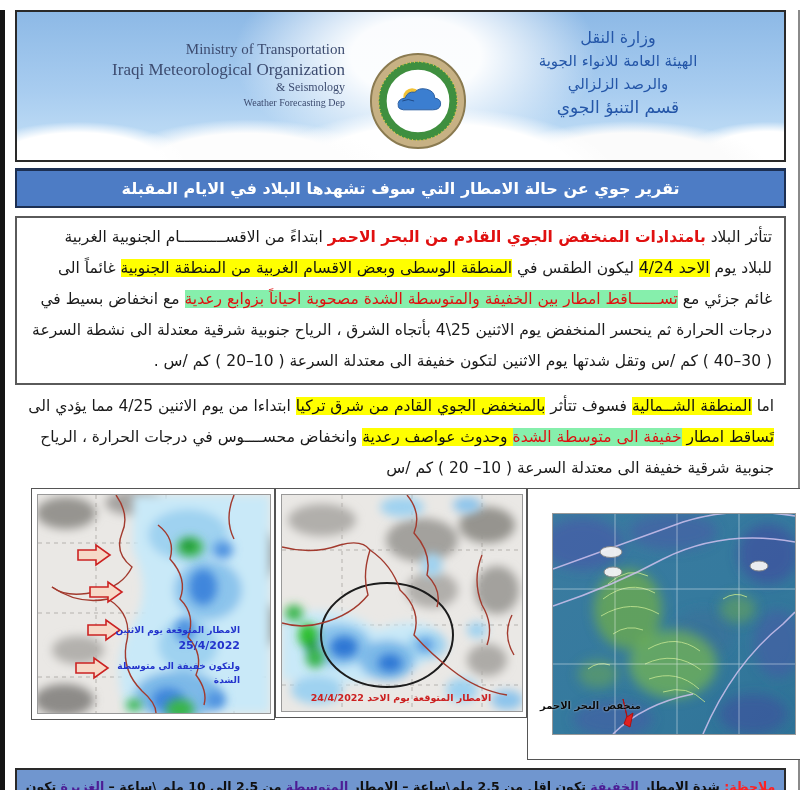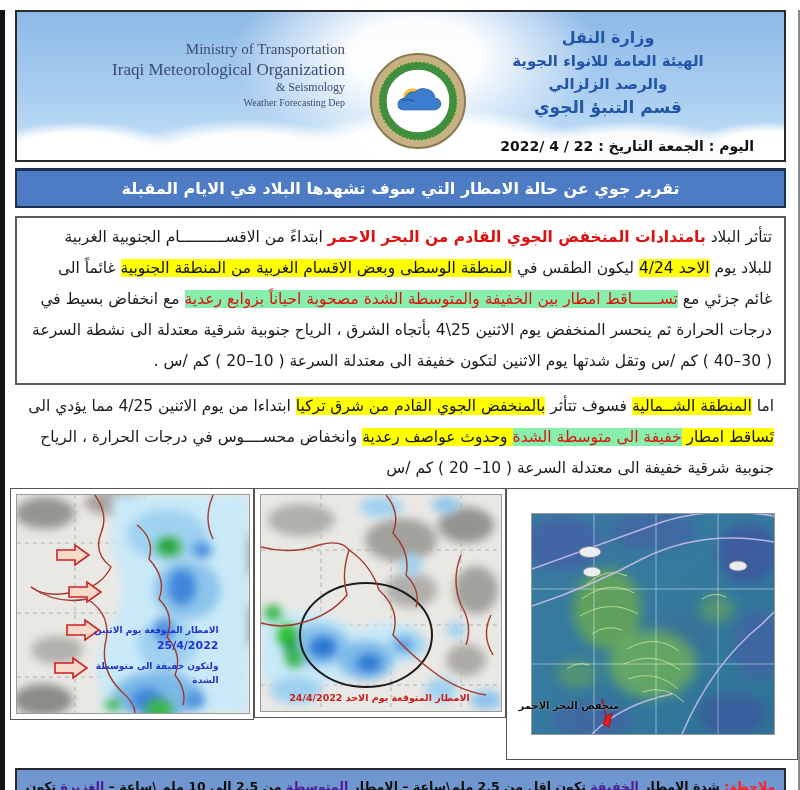--- a/index.html
+++ b/index.html
@@ -16,22 +16,22 @@
       radial-gradient(ellipse 180px 60px at 80% 104%, #fbfbfb 0 55%, rgba(255,255,255,0) 75%),
       radial-gradient(ellipse 120px 45px at 98% 96%, #ffffff 0 50%, rgba(255,255,255,0) 72%),
       radial-gradient(ellipse 260px 150px at 52% 30%, rgba(255,255,255,.96) 0 25%, rgba(255,255,255,0) 70%),
       linear-gradient(180deg,#8db9e6 0%,#a9cdf0 55%,#c7e2f7 100%);}
   .hdr-english{position:absolute;top:28px;left:28px;width:300px;text-align:right;
     color:#3d4c70;font-family:"Liberation Serif","DejaVu Serif",serif;line-height:1.25;}
   .hdr-english .l0{font-size:15px;}
   .hdr-english .l1{font-size:17px;}
   .hdr-english .l2{font-size:12px;}
   .hdr-english .l3{font-size:10px;margin-top:2px;}
-  .hdr-arabic{position:absolute;top:14px;right:36px;width:280px;text-align:center;direction:rtl;
-    color:#2456a8;font-weight:bold;line-height:1.5;}
+  .hdr-arabic{position:absolute;top:14px;right:26px;width:280px;text-align:center;direction:rtl;
+    color:#2456a8;font-weight:normal;line-height:1.5;}
   .hdr-arabic .a0{font-size:16px;}
   .hdr-arabic .a1{font-size:15px;}
   .hdr-arabic .a2{font-size:15px;}
   .hdr-arabic .a3{font-size:17px;}
   .hdr-date{position:absolute;bottom:6px;right:30px;direction:rtl;color:#111;
     font-weight:bold;font-size:14px;}
   .logo{position:absolute;left:352px;top:40px;width:98px;height:98px;}
 
   
   .title-bar{margin:6px 12px 8px 10px;background:#4d7cc5;border:2px solid #1c2f52;border-top-width:3px;
@@ -40,21 +40,21 @@
   
   .para-box{margin:0 12px 6px 10px;border:2px solid #5a5a5a;padding:4px 12px 6px 12px;}
   .para{direction:rtl;text-align:right;font-size:15.5px;line-height:31px;color:#1a1a1a;}
   .para2-wrap{margin:2px 12px 4px 10px;padding:0 12px;}
   .seg-plain{color:#1a1a1a;}
   .seg-red{color:#e01010;font-weight:bold;}
   .seg-hl{background:#ffff00;color:#111;}
   .seg-redhl{background:#86efac;color:#e01010;font-weight:normal;}
 
   
-  .maps-row{display:flex;justify-content:center;align-items:flex-start;margin:4px 22px 4px 26px;}
+  .maps-row{display:flex;justify-content:space-between;align-items:flex-start;margin:4px 22px 4px 26px;}
   .map-frame{background:#fff;border:1px solid #555;padding:5px;position:relative;}
   .map-frame svg{display:block;border:1px solid #999;}
   .map-caption{position:absolute;direction:rtl;font-weight:bold;pointer-events:none;}
   .cap-monday{left:78px;top:135px;width:130px;color:#2233cc;font-size:9px;line-height:1.5;text-align:right;}
   .cap-sunday{left:0;right:0;bottom:14px;text-align:center;color:#cc2020;font-size:9.5px;}
   .cap-synoptic{left:12px;bottom:48px;color:#0a0a0a;font-size:10px;text-shadow:0 0 2px rgba(255,255,255,.6);}
 
   
   .footer-bar{margin:8px 12px 0 10px;background:#7096cf;border:2px solid #2a2a2a;
     direction:rtl;text-align:center;font-size:12.5px;font-weight:bold;padding:7px 4px;line-height:1.6;}
@@ -85,21 +85,20 @@
       <path d="M34 50 q6 -3 12 0" stroke="#1f4a86" stroke-width="1" fill="none"></path>
     </svg>
 
     <div class="hdr-arabic">
       <div class="a0">وزارة النقل</div>
       <div class="a1">الهيئة العامة للانواء الجوية</div>
       <div class="a2">والرصد الزلزالي</div>
       <div class="a3">قسم التنبؤ الجوي</div>
     </div>
 
-    <div class="hdr-date">اليوم : الجمعة    التاريخ :  22 / 4 /2022</div>
   </div>
 
   <div class="title-bar">تقرير جوي عن حالة الامطار التي سوف تشهدها البلاد في الايام المقبلة</div>
 
   <div class="para-box">
     <div class="para"><span class="seg-plain">تتأثر البلاد </span><span class="seg-red">بامتدادات المنخفض الجوي القادم من البحر الاحمر</span><span class="seg-plain"> ابتداءً من الاقســــــــــام الجنوبية الغربية للبلاد يوم </span><span class="seg-hl">الاحد 4/24</span><span class="seg-plain"> ليكون الطقس  في </span><span class="seg-hl">المنطقة الوسطى وبعض الاقسام الغربية من المنطقة الجنوبية</span><span class="seg-plain"> غائماً الى غائم جزئي مع </span><span class="seg-redhl">تســــــاقط امطار بين الخفيفة والمتوسطة الشدة مصحوبة احياناً بزوابع رعدية</span><span class="seg-plain"> مع انخفاض بسيط في درجات الحرارة ثم ينحسر المنخفض يوم الاثنين 25\4 بأتجاه الشرق ، الرياح جنوبية شرقية معتدلة الى نشطة السرعة ( 30–40 ) كم /س وتقل شدتها يوم الاثنين لتكون خفيفة الى معتدلة السرعة ( 10–20 ) كم /س .</span></div>
   </div>
 
   <div class="para2-wrap">
     <div class="para"><span class="seg-plain">اما </span><span class="seg-hl">المنطقة الشــمالية</span><span class="seg-plain"> فسوف تتأثر </span><span class="seg-hl">بالمنخفض الجوي القادم  من شرق تركيا</span><span class="seg-plain"> ابتداءا من يوم الاثنين 4/25 مما يؤدي الى </span><span class="seg-hl">تَساقط امطار </span><span class="seg-redhl">خفيفة الى متوسطة الشدة</span><span class="seg-hl"> وحدوث عواصف رعدية</span><span class="seg-plain"> وانخفاض محســــوس في درجات الحرارة ، الرياح جنوبية شرقية خفيفة الى معتدلة السرعة ( 10– 20 ) كم /س</span></div>

